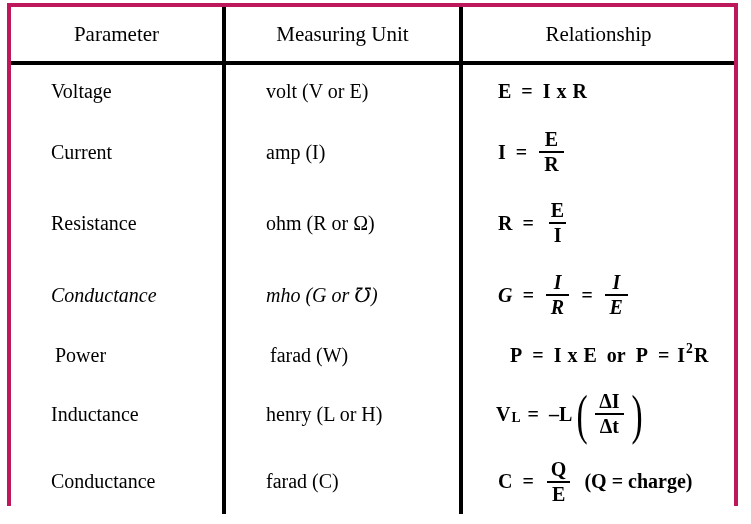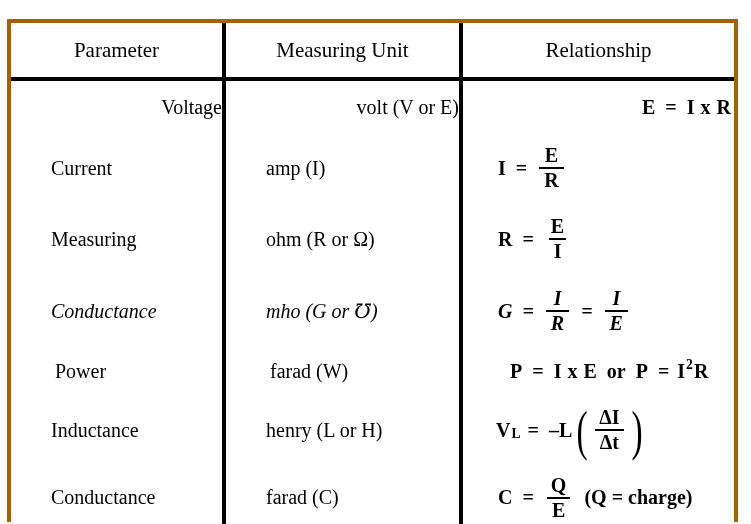--- a/index.html
+++ b/index.html
@@ -11,25 +11,25 @@
     width: 751px;
     height: 524px;
     font-family: "Liberation Serif", "DejaVu Serif", serif;
     color: #000000;
     overflow: hidden;
   }
 
   #table-wrap {
     position: absolute;
     left: 7px;
-    top: 19px;
+    top: 3px;
     width: 731px;
     height: 503px;
     box-sizing: border-box;
-    border: 4px solid #a16207;
+    border: 4px solid #be185d;
     background: #a21caf;
   }
 
   table.eq-table {
     width: 100%;
     height: 100%;
     border-collapse: collapse;
     table-layout: fixed;
   }
 
@@ -61,21 +61,21 @@
   tbody td {
     font-size: 20px;
     line-height: 1.15;
   }
 
   td.cell-param { padding-left: 40px; }
   td.cell-unit  { padding-left: 40px; }
   td.cell-rel   { padding-left: 32px; font-weight: bold; }
 
   
-  tr.r-voltage     td { height: 52px; text-align: right; }
+  tr.r-voltage     td { height: 52px; }
   tr.r-current     td { height: 70px; }
   tr.r-resistance  td { height: 72px; }
   tr.r-conductance td { height: 72px; font-style: italic; }
   tr.r-power       td { height: 48px; padding-left: 44px; }
   tr.r-inductance  td { height: 70px; margin-left: 43px; }
   tr.r-capacitance td { height: 65px; }
 
   
   .formula {
     display: inline-flex;
@@ -175,21 +175,21 @@
             <span class="op">=</span>
             <span class="frac">
               <span class="num">E</span>
               <span class="den">R</span>
             </span>
           </span>
         </td>
       </tr>
 
       <tr class="r-resistance">
-        <td class="cell-param col-sep">Measuring</td>
+        <td class="cell-param col-sep">Resistance</td>
         <td class="cell-unit col-sep">ohm (R or Ω)</td>
         <td class="cell-rel">
           <span class="formula">
             <span class="tok">R</span>
             <span class="op">=</span>
             <span class="frac">
               <span class="num">E</span>
               <span class="den">I</span>
             </span>
           </span>

